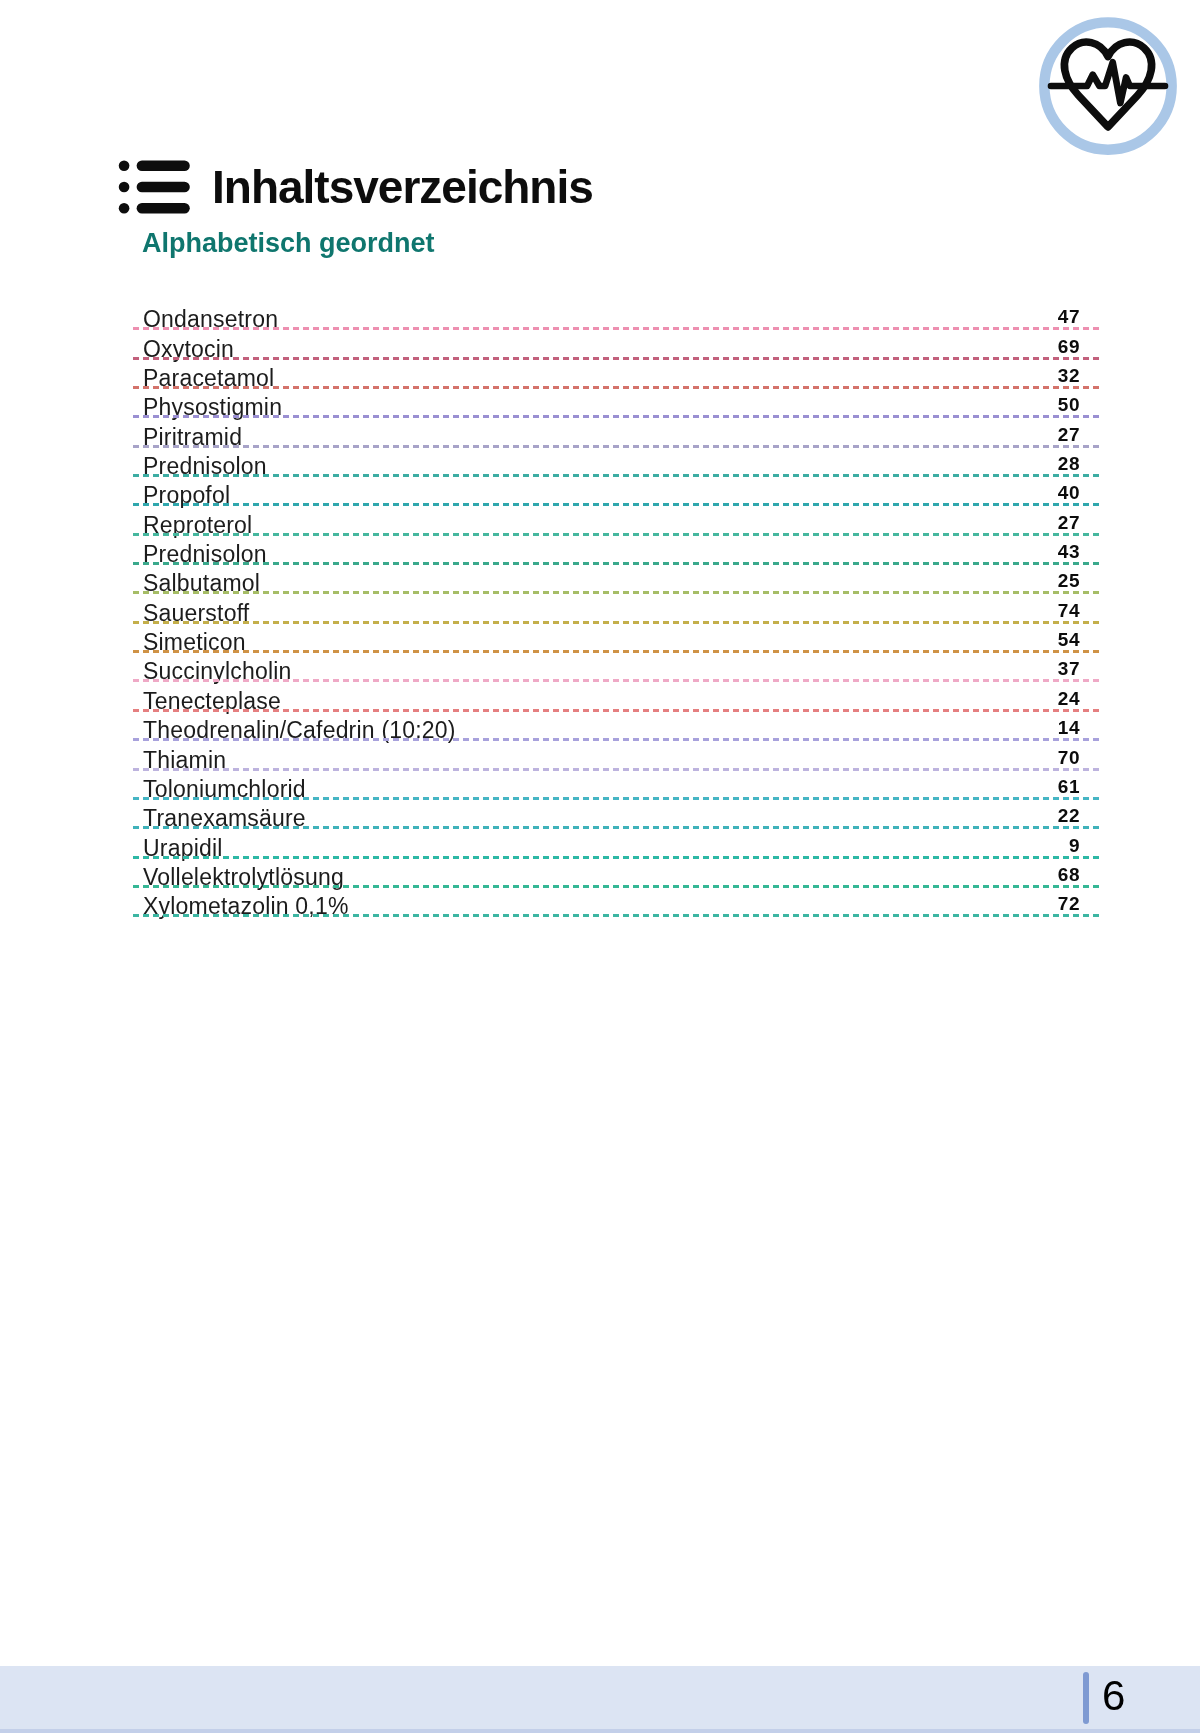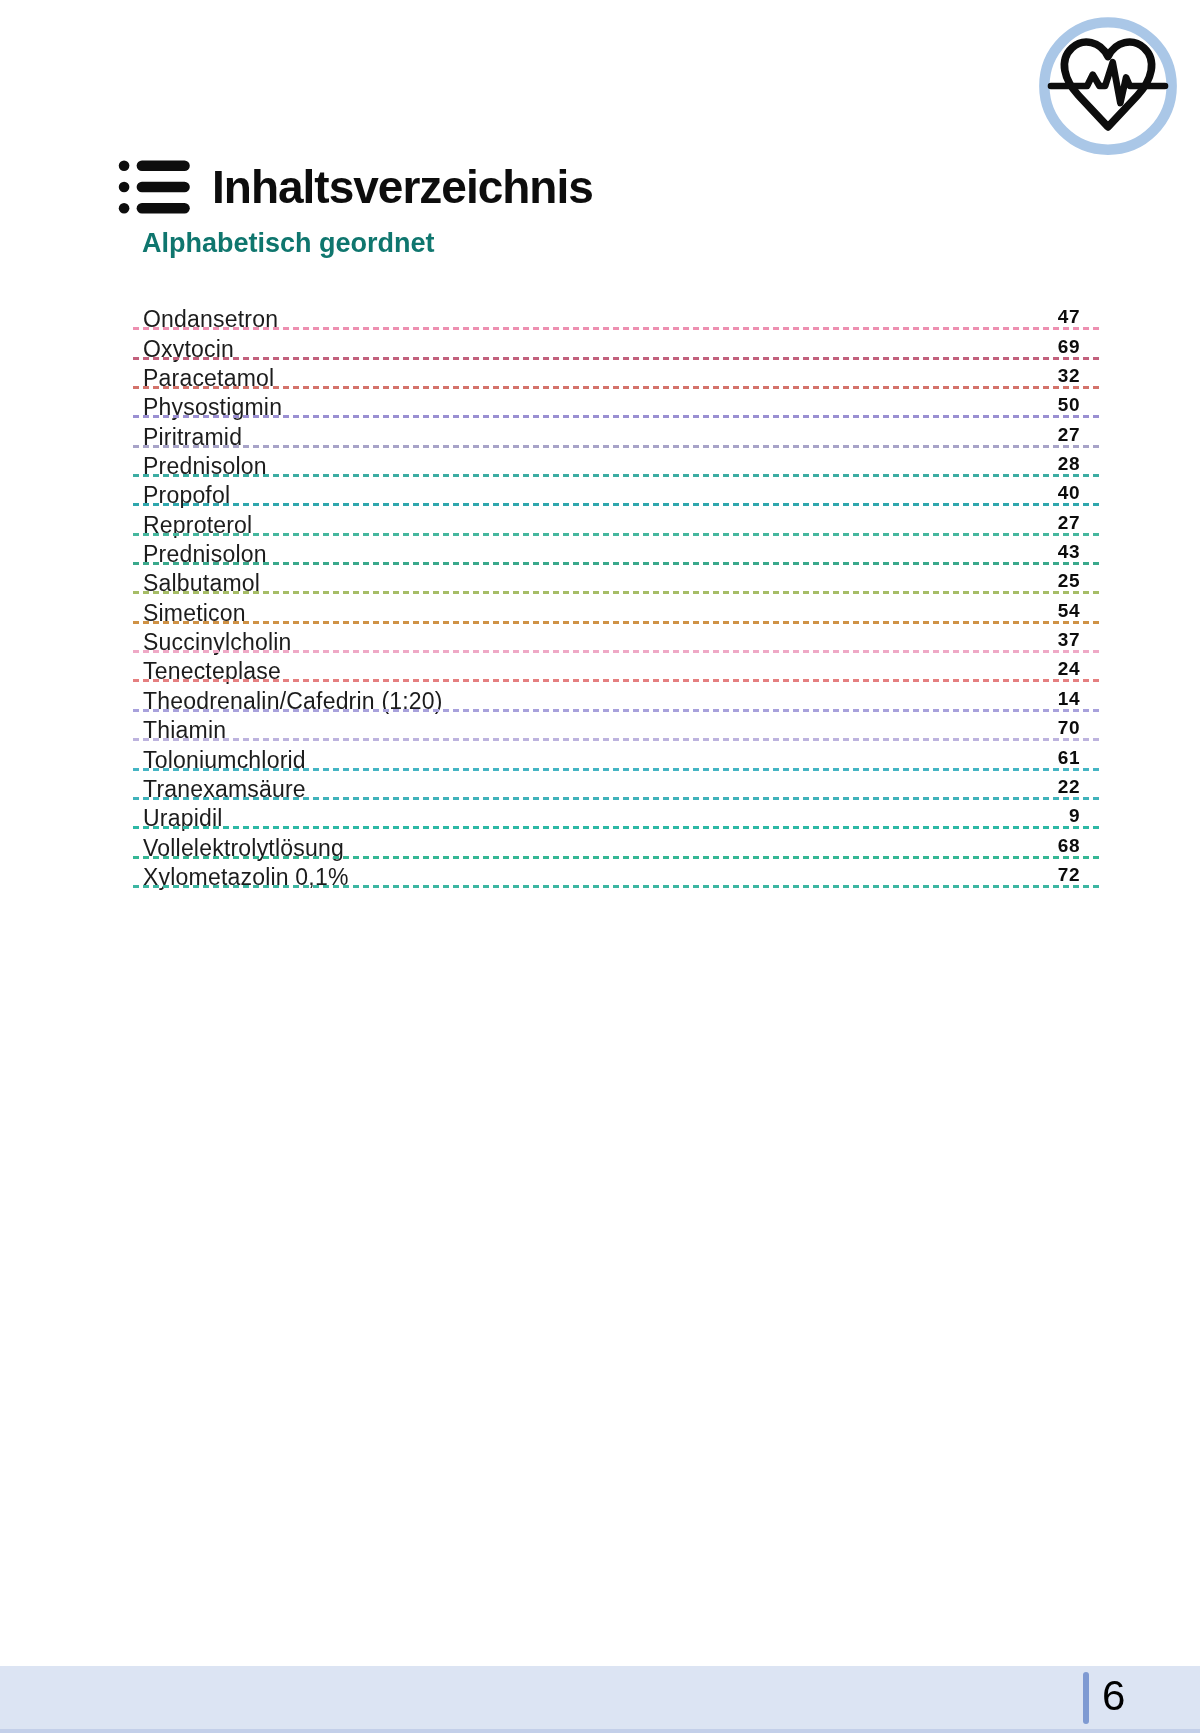--- a/index.html
+++ b/index.html
@@ -152,20 +152,25 @@
       <span class="toc-page">43</span>
       <span class="toc-leader" style="--lc: #3aa98c;"></span>
     </div>
 
     <div class="toc-row">
       <span class="toc-label">Salbutamol</span>
       <span class="toc-page">25</span>
       <span class="toc-leader" style="--lc: #a6bd66;"></span>
     </div>
 
+    <div class="toc-row">
+      <span class="toc-label">Sauerstoff</span>
+      <span class="toc-page">74</span>
+      <span class="toc-leader" style="--lc: #c4af4a;"></span>
+    </div>
 
     <div class="toc-row">
       <span class="toc-label">Simeticon</span>
       <span class="toc-page">54</span>
       <span class="toc-leader" style="--lc: #cf9245;"></span>
     </div>
 
     <div class="toc-row">
       <span class="toc-label">Succinylcholin</span>
       <span class="toc-page">37</span>
@@ -173,21 +178,21 @@
     </div>
 
 
     <div class="toc-row">
       <span class="toc-label">Tenecteplase</span>
       <span class="toc-page">24</span>
       <span class="toc-leader" style="--lc: #e57f80;"></span>
     </div>
 
     <div class="toc-row">
-      <span class="toc-label">Theodrenalin/Cafedrin (1:20)</span>
+      <span class="toc-label">Theodrenalin/Cafedrin (10:20)</span>
       <span class="toc-page">14</span>
       <span class="toc-leader" style="--lc: #a8a1dc;"></span>
     </div>
 
     <div class="toc-row">
       <span class="toc-label">Thiamin</span>
       <span class="toc-page">70</span>
       <span class="toc-leader" style="--lc: #bdb3de;"></span>
     </div>
 

